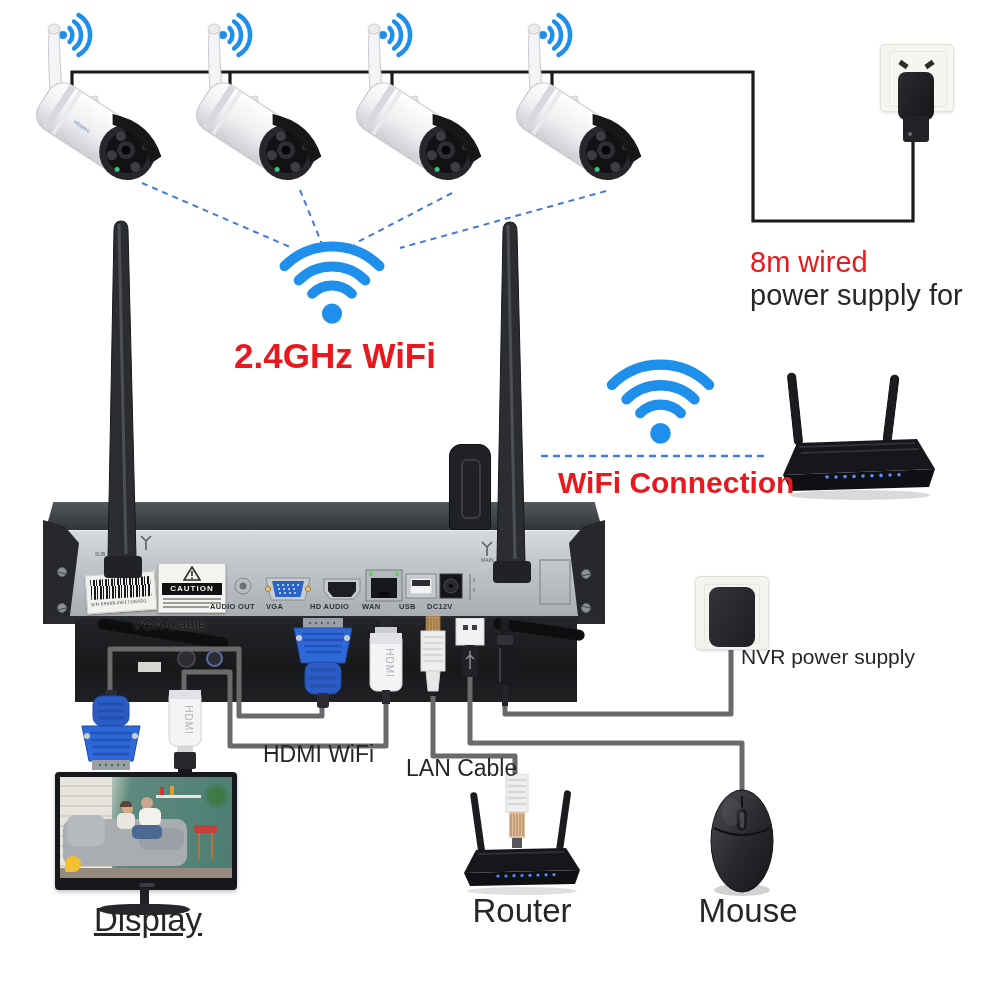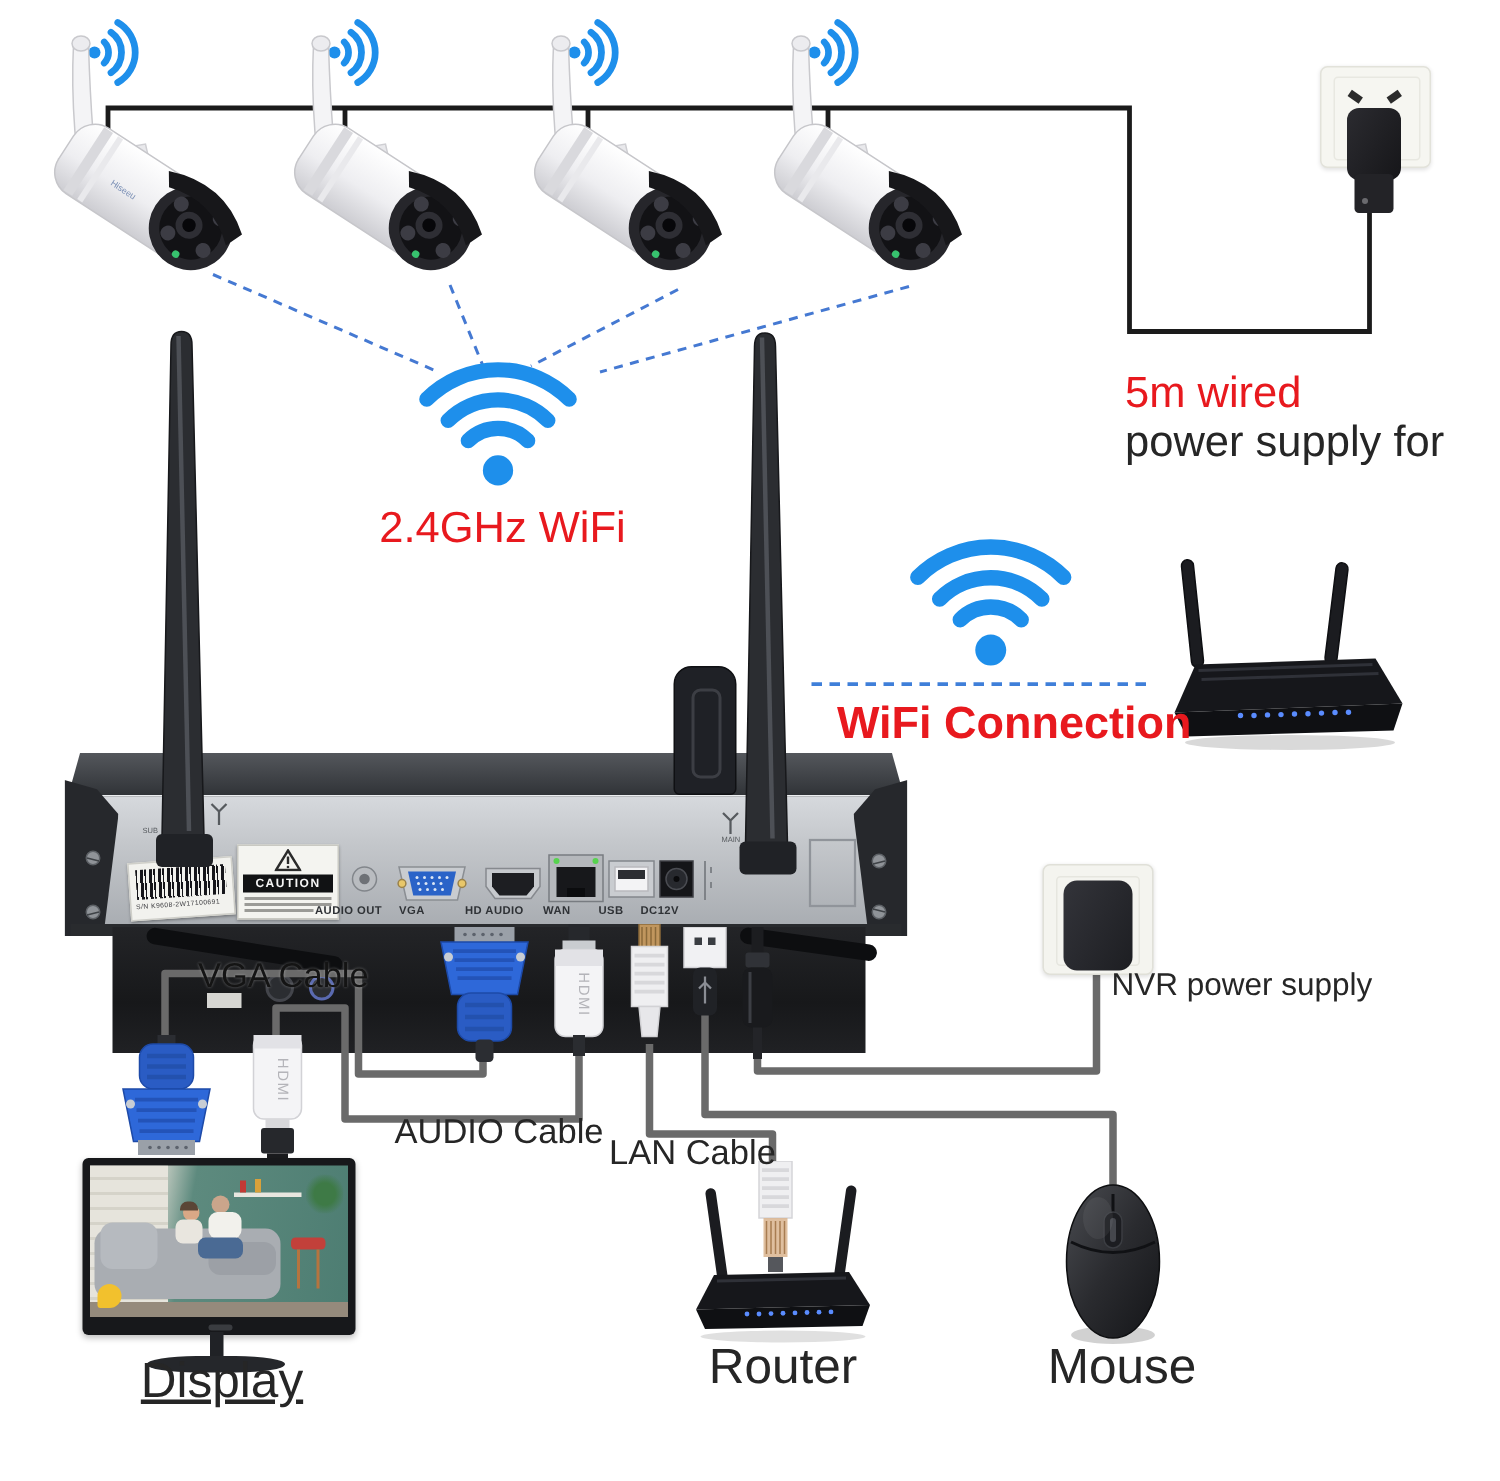--- a/index.html
+++ b/index.html
@@ -4,25 +4,25 @@
 <style>
   html,body{margin:0;padding:0;background:#ffffff;}
   #stage{position:relative;width:1000px;height:987px;background:#ffffff;overflow:hidden;
          font-family:"Liberation Sans",sans-serif;}
   .abs{position:absolute;}
   svg{display:block;}
   
   .lbl{position:absolute;color:#262626;white-space:nowrap;}
   .red{color:#e8191e;}
   .c{text-align:center;}
-  #t-24ghz{left:225px;top:336px;width:220px;font-size:29px;font-weight:400;}
+  #t-24ghz{left:225px;top:336px;width:220px;font-size:35px;font-weight:700;}
   #t-wificonn{left:558px;top:466px;width:215px;font-size:30px;font-weight:600;}
   #t-3m{left:750px;top:246px;font-size:29px;line-height:33px;}
   #t-nvrps{left:741px;top:645px;font-size:21px;}
-  #t-vgacable{left:132px;top:616px;font-size:23px;color:#141414;text-shadow:0 0 2px rgba(255,255,255,.35);margin-top:21px;}
+  #t-vgacable{left:132px;top:616px;font-size:15px;color:#141414;text-shadow:0 0 2px rgba(255,255,255,.35);}
   #t-hdmicable{left:263px;top:741px;font-size:23px;}
   #t-lancable{left:406px;top:755px;font-size:23px;}
   #t-display{left:88px;top:901px;width:120px;font-size:33px;text-decoration:underline;}
   #t-router{left:468px;top:892px;width:108px;font-size:33px;}
   #t-mouse{left:696px;top:892px;width:104px;font-size:33px;}
   
   #nvr{left:45px;top:502px;width:558px;height:122px;}
   #nvr .topface{position:absolute;left:0;top:0;width:558px;height:30px;
     background:linear-gradient(180deg,#54575c,#2e3135);
     -webkit-clip-path:polygon(1.5% 0,98.5% 0,100% 100%,0 100%);clip-path:polygon(1.5% 0,98.5% 0,100% 100%,0 100%);}
@@ -450,26 +450,26 @@
       <path d="M34,10 V40" stroke="#101114" stroke-width="2"></path>
       <rect x="28" y="22" width="12" height="24" rx="6" fill="#1c1d21" stroke="#3b3d42"></rect>
       <rect x="32" y="26" width="4" height="16" rx="2" fill="#45474d"></rect>
       <ellipse cx="24" cy="26" rx="10" ry="14" fill="rgba(255,255,255,.06)"></ellipse>
     </svg>
   </div>
 
   <div id="t-24ghz" class="lbl red c">2.4GHz WiFi</div>
   <div id="t-wificonn" class="lbl red c">WiFi Connection</div>
   <div id="t-3m" class="lbl">
-    <div class="red">5m wired</div>
+    <div class="red">8m wired</div>
     <div>power supply for</div>
   </div>
   <div id="t-nvrps" class="lbl">NVR power supply</div>
   <div id="t-vgacable" class="lbl">VGA Cable</div>
-  <div id="t-hdmicable" class="lbl">AUDIO Cable</div>
+  <div id="t-hdmicable" class="lbl">HDMI WiFi</div>
   <div id="t-lancable" class="lbl">LAN Cable</div>
   <div id="t-display" class="lbl c">Display</div>
   <div id="t-mouse" class="lbl c">Mouse</div>
   <div id="t-router" class="lbl c">Router</div>
 
   <svg width="0" height="0" style="position:absolute">
     <defs>
       <g id="cam-proto">
         <g>
           <circle cx="38" cy="27" r="4" fill="#1e8feb"></circle>

